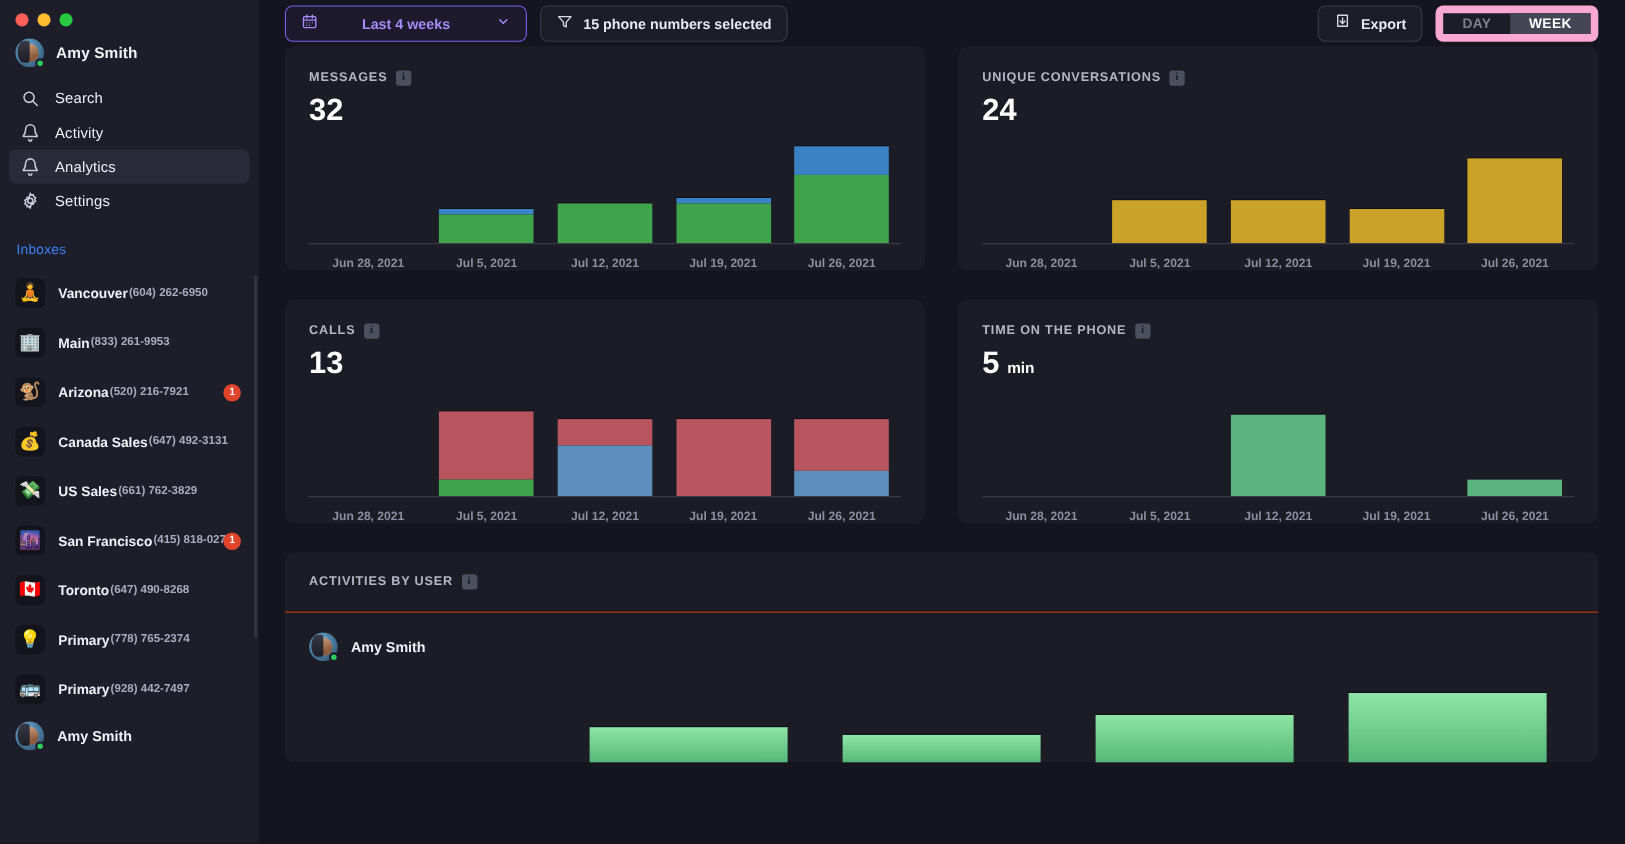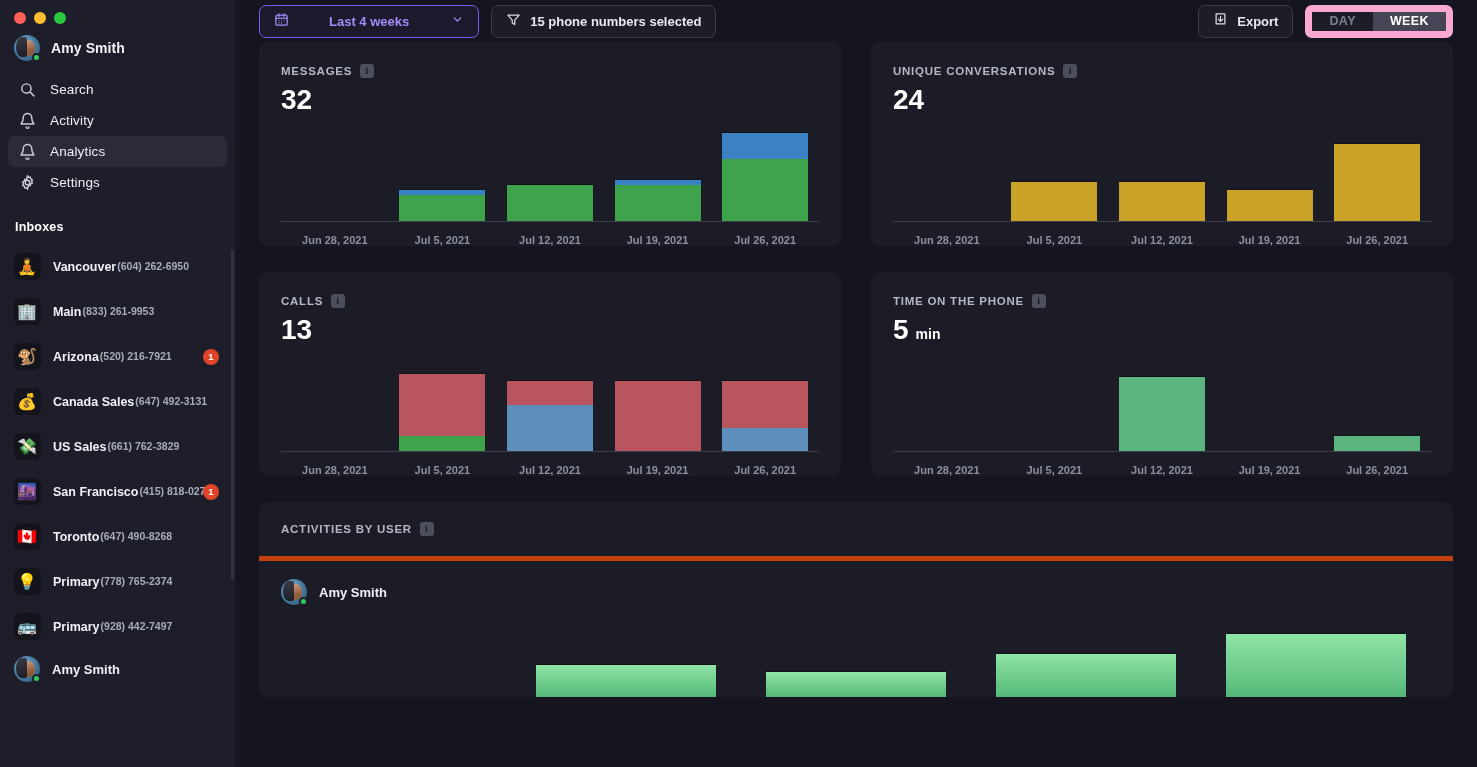--- a/index.html
+++ b/index.html
@@ -51,21 +51,21 @@
   .nav-item {
     display: flex; align-items: center; gap: 14px;
     height: 31px; padding: 0 10px; border-radius: 7px; cursor: pointer;
   }
   .nav-item.active { background: #2a2a39; }
   .nav-item .lbl { color: #eceef3; font-size: 13.5px; font-weight: normal; letter-spacing: .15px; }
   .nav-ico { width: 18px; height: 18px; flex: 0 0 18px; display: flex; align-items: center; justify-content: center; }
   .nav-ico svg { display: block; }
 
   .section-hdr {
-    color: #ffffff; font-size: 12.5px; font-weight: bold;
+    color: #3b82f6; font-size: 12.5px; font-weight: normal;
     padding: 22px 0 10px 15px; letter-spacing: .2px;
   }
   .inbox-item {
     display: flex; align-items: center; gap: 12px;
     padding: 4px 12px 4px 14px; height: 45px; cursor: pointer; position: relative;
   }
   .inbox-emoji {
     width: 27px; height: 27px; flex: 0 0 27px; border-radius: 6px;
     background: #14141d; display: flex; align-items: center; justify-content: center;
     font-size: 16px; line-height: 1;
@@ -145,21 +145,21 @@
   .seg { width: 100%; }
   .labels {
     position: absolute; left: 0; right: 0; bottom: 0; display: flex;
   }
   .labels span {
     flex: 1; text-align: center; color: #8b8f9e; font-size: 11px; font-weight: bold;
   }
 
   .wide-card { background: #1c1c27; border-radius: 9px; }
   .wide-head {
-    padding: 20px 22px; border-bottom: 5px solid #c2410c;
+    padding: 20px 22px; border-bottom: 1px solid #c2410c;
   }
   .user-row { display: flex; align-items: center; gap: 12px; padding: 18px 22px 0 22px; }
   .user-name { color: #f0f1f6; font-size: 13px; font-weight: bold; }
   .user-chart { position: relative; height: 78px; margin: 14px 22px 0 22px; }
   .user-bars { position: absolute; left: 0; right: 0; bottom: 0; top: 0; display: flex; align-items: flex-end; }
   .user-slot { flex: 1; display: flex; justify-content: center; align-items: flex-end; height: 100%; }
   .user-bar { width: 78%; background: linear-gradient(180deg,#8ee5a6 0%, #55b878 100%); border-top: 1px solid #0f1018; }
 </style>
 </head>
 <body>

